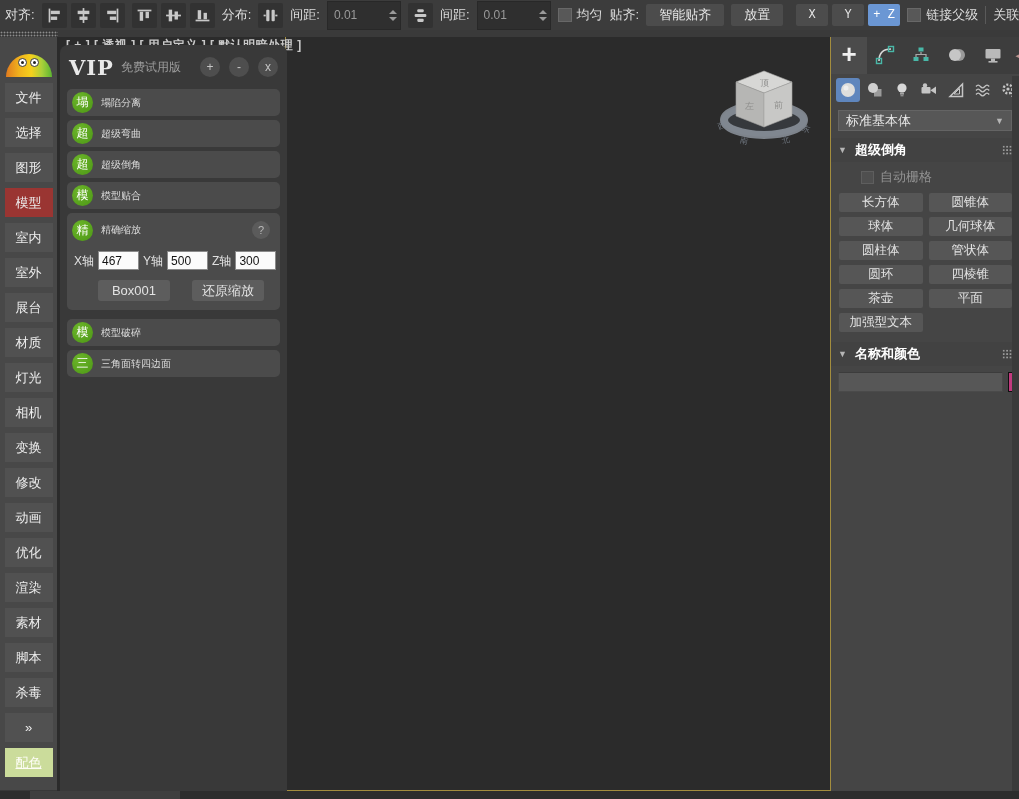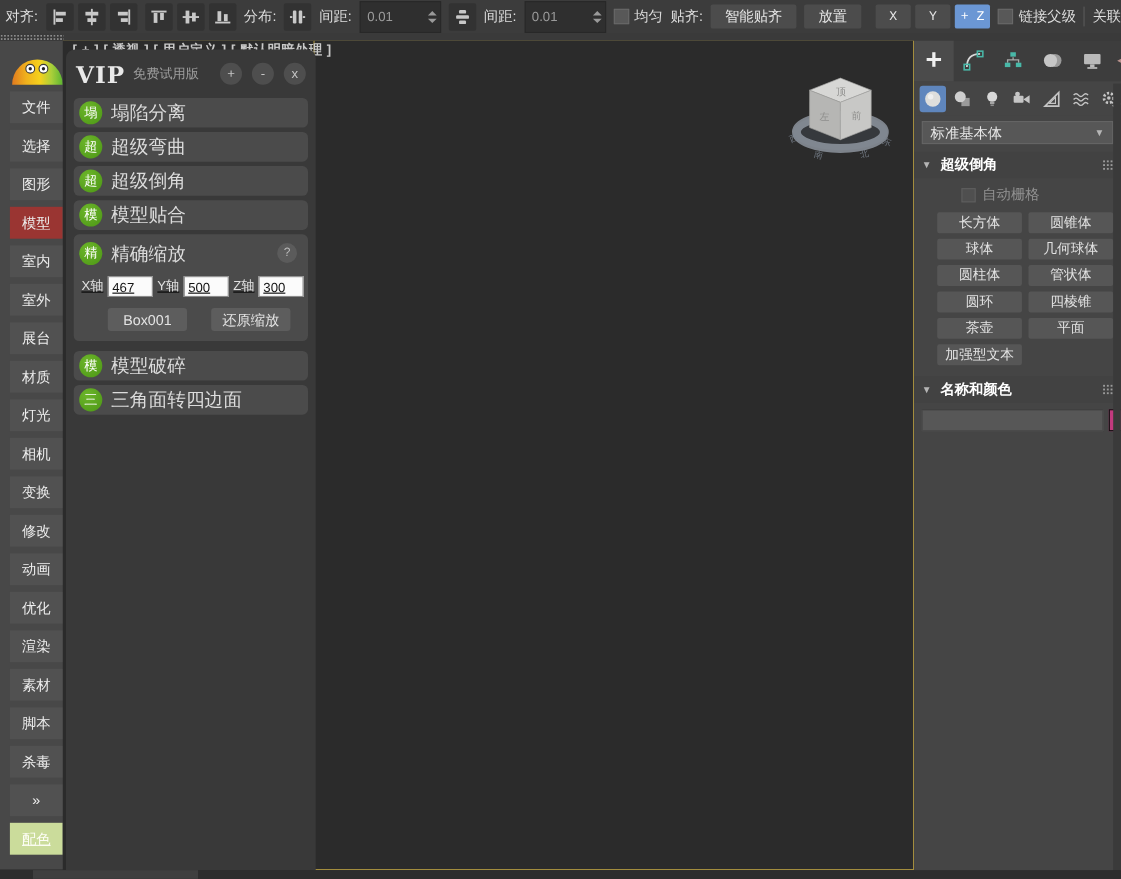--- a/index.html
+++ b/index.html
@@ -28,21 +28,21 @@
   .axis-z { background:#6b97d4; color:#ffffff; }
   .vsep { width:1px; height:18px; background:#5a5a5a; flex:none; }
 
   
   .dotstrip { position:absolute; top:30px; left:0; width:1019px; height:7px; background:#3a3a3a; z-index:19; }
   .dotstrip::before { content:""; position:absolute; left:0; top:1px; width:58px; height:6px;
       background-image:radial-gradient(#8d8d8d 0.8px, transparent 1.1px); background-size:3px 3px; }
 
   
   .sidebar { position:absolute; top:37px; left:0; width:57px; height:753px; background:#484848;
-             display:flex; flex-direction:column; align-items:flex-end; z-index:15; overflow:hidden; }
+             display:flex; flex-direction:column; align-items:center; z-index:15; overflow:hidden; }
   .logo { margin-top:17px; width:46px; height:23px; border-radius:23px 23px 0 0; flex:none; position:relative;
           background:linear-gradient(90deg,#e07a1f 0%,#f0b11d 28%,#f5d11d 55%,#a9cf3a 78%,#5cb531 100%); }
   .logo .eye { position:absolute; top:4px; width:9px; height:9px; background:#fff; border-radius:50%;
                border:1px solid #3a3a3a; }
   .eye-l { left:12px; } .eye-r { left:24px; }
   .logo .eye::after { content:""; position:absolute; left:2px; top:2px; width:3px; height:3px;
                       background:#222; border-radius:50%; }
   .side-btn { width:48px; height:29px; margin-top:6px; background:#515151; color:#ededed; font-size:13px;
               display:flex; align-items:center; justify-content:center; flex:none; }
   .side-btn:first-of-type { margin-top:13px; }
@@ -66,26 +66,26 @@
               color:#e9e9e9; letter-spacing:1px; }
   .vip-sub { color:#9d9d9d; font-size:12px; margin-left:7px; }
   .vip-winbtns { margin-left:auto; display:flex; gap:9px; }
   .vip-winbtn { width:20px; height:20px; border-radius:50%; background:#4e4e4e; color:#c5c5c5;
                 font-size:12px; display:flex; align-items:center; justify-content:center; }
   .vip-row { height:27px; background:#4b4b4b; border-radius:5px; display:flex; align-items:center;
              padding:0 5px; margin-bottom:4px; }
   .badge { width:21px; height:21px; border-radius:50%; color:#fff; font-size:12px; flex:none;
            background:radial-gradient(circle at 35% 30%, #6cb52a, #4c9715);
            display:flex; align-items:center; justify-content:center; }
-  .vip-row-label { color:#dcdcdc; font-size:17px; margin-left:8px; }
+  .vip-row-label { color:#dcdcdc; font-size:10px; margin-left:8px; }
   .vip-section { background:#4b4b4b; border-radius:5px; padding:5px 6px 9px 5px; margin-bottom:9px; }
   .vip-sec-head { display:flex; align-items:center; height:24px; }
   .help-btn { margin-left:auto; margin-right:4px; width:18px; height:18px; border-radius:50%;
               background:#5b5b5b; color:#b9b9b9; font-size:11px; display:flex; align-items:center; justify-content:center; }
-  .axis-fields { display:flex; align-items:center; gap:4px; margin:9px 0 10px 2px;text-decoration:underline; }
+  .axis-fields { display:flex; align-items:flex-end; gap:4px; margin:9px 0 10px 2px; }
   .axis-fields .f-label { color:#e0e0e0; font-size:12px; flex:none; }
   .axis-input { width:41px; height:19px; background:#fbfbfb; border:1px solid #8a8a8a; color:#141414;
                 font-size:12px; padding:0 3px; font-family:"Liberation Sans","DejaVu Sans",sans-serif; }
   .vip-sec-btns { display:flex; gap:22px; padding-left:26px; }
   .vip-btn { height:21px; min-width:72px; padding:0 10px; background:#5d5d5d; border-radius:3px;
              color:#e3e3e3; font-size:13px; display:flex; align-items:center; justify-content:center; }
 
   
   .cmd { position:absolute; top:36px; left:831px; width:188px; height:763px; background:#454545; z-index:4; }
   .cmd-scrollstrip { position:absolute; right:0; top:40px; width:7px; height:723px; background:#3a3a3a; }
@@ -99,21 +99,21 @@
   .cat { width:24px; height:24px; display:flex; align-items:center; justify-content:center; border-radius:3px; flex:none; }
   .cat.active { background:#5f86bd; }
   .dropdown { margin:5px 7px 7px 7px; height:21px; background:#575757; border:1px solid #646464;
               display:flex; align-items:center; padding:0 7px; color:#e8e8e8; font-size:13px; }
   .dd-arrow { margin-left:auto; color:#b5b5b5; font-size:9px; }
   .rollout-head { height:24px; display:flex; align-items:center; padding:0 7px; color:#ffffff;
                   font-weight:bold; font-size:13px; background:#424242; }
   .ro-arrow { color:#b5b5b5; font-size:9px; margin-right:8px; }
   .grip { margin-left:auto; width:10px; height:10px;
           background-image:radial-gradient(#9a9a9a 1px, transparent 1.2px); background-size:3.4px 3.4px; }
-  .rollout-body { padding:4px 7px 10px 21px; }
+  .rollout-body { padding:4px 7px 10px 8px; }
   .autogrid { display:flex; align-items:center; gap:6px; margin:2px 0 7px 22px; }
   .autogrid .cb { width:13px; height:13px; background:#4f4f4f; border:1px solid #5e5e5e; }
   .autogrid span { color:#919191; font-size:13px; }
   .obj-grid { display:grid; grid-template-columns:1fr 1fr; gap:5px 6px; }
   .obj-btn { height:19px; background:#565656; border-radius:2px; color:#e2e2e2; font-size:12.5px;
              display:flex; align-items:center; justify-content:center; }
   .name-row { display:flex; align-items:center; gap:5px; padding:6px 7px 10px 7px; }
   .name-input { flex:1; height:20px; background:#575757; border:1px solid #4a4a4a; border-top-color:#3c3c3c;
                 color:#e8e8e8; font-size:12px; padding:0 4px; }
   .swatch { width:17px; height:20px; border:1px solid #101010; flex:none; }

